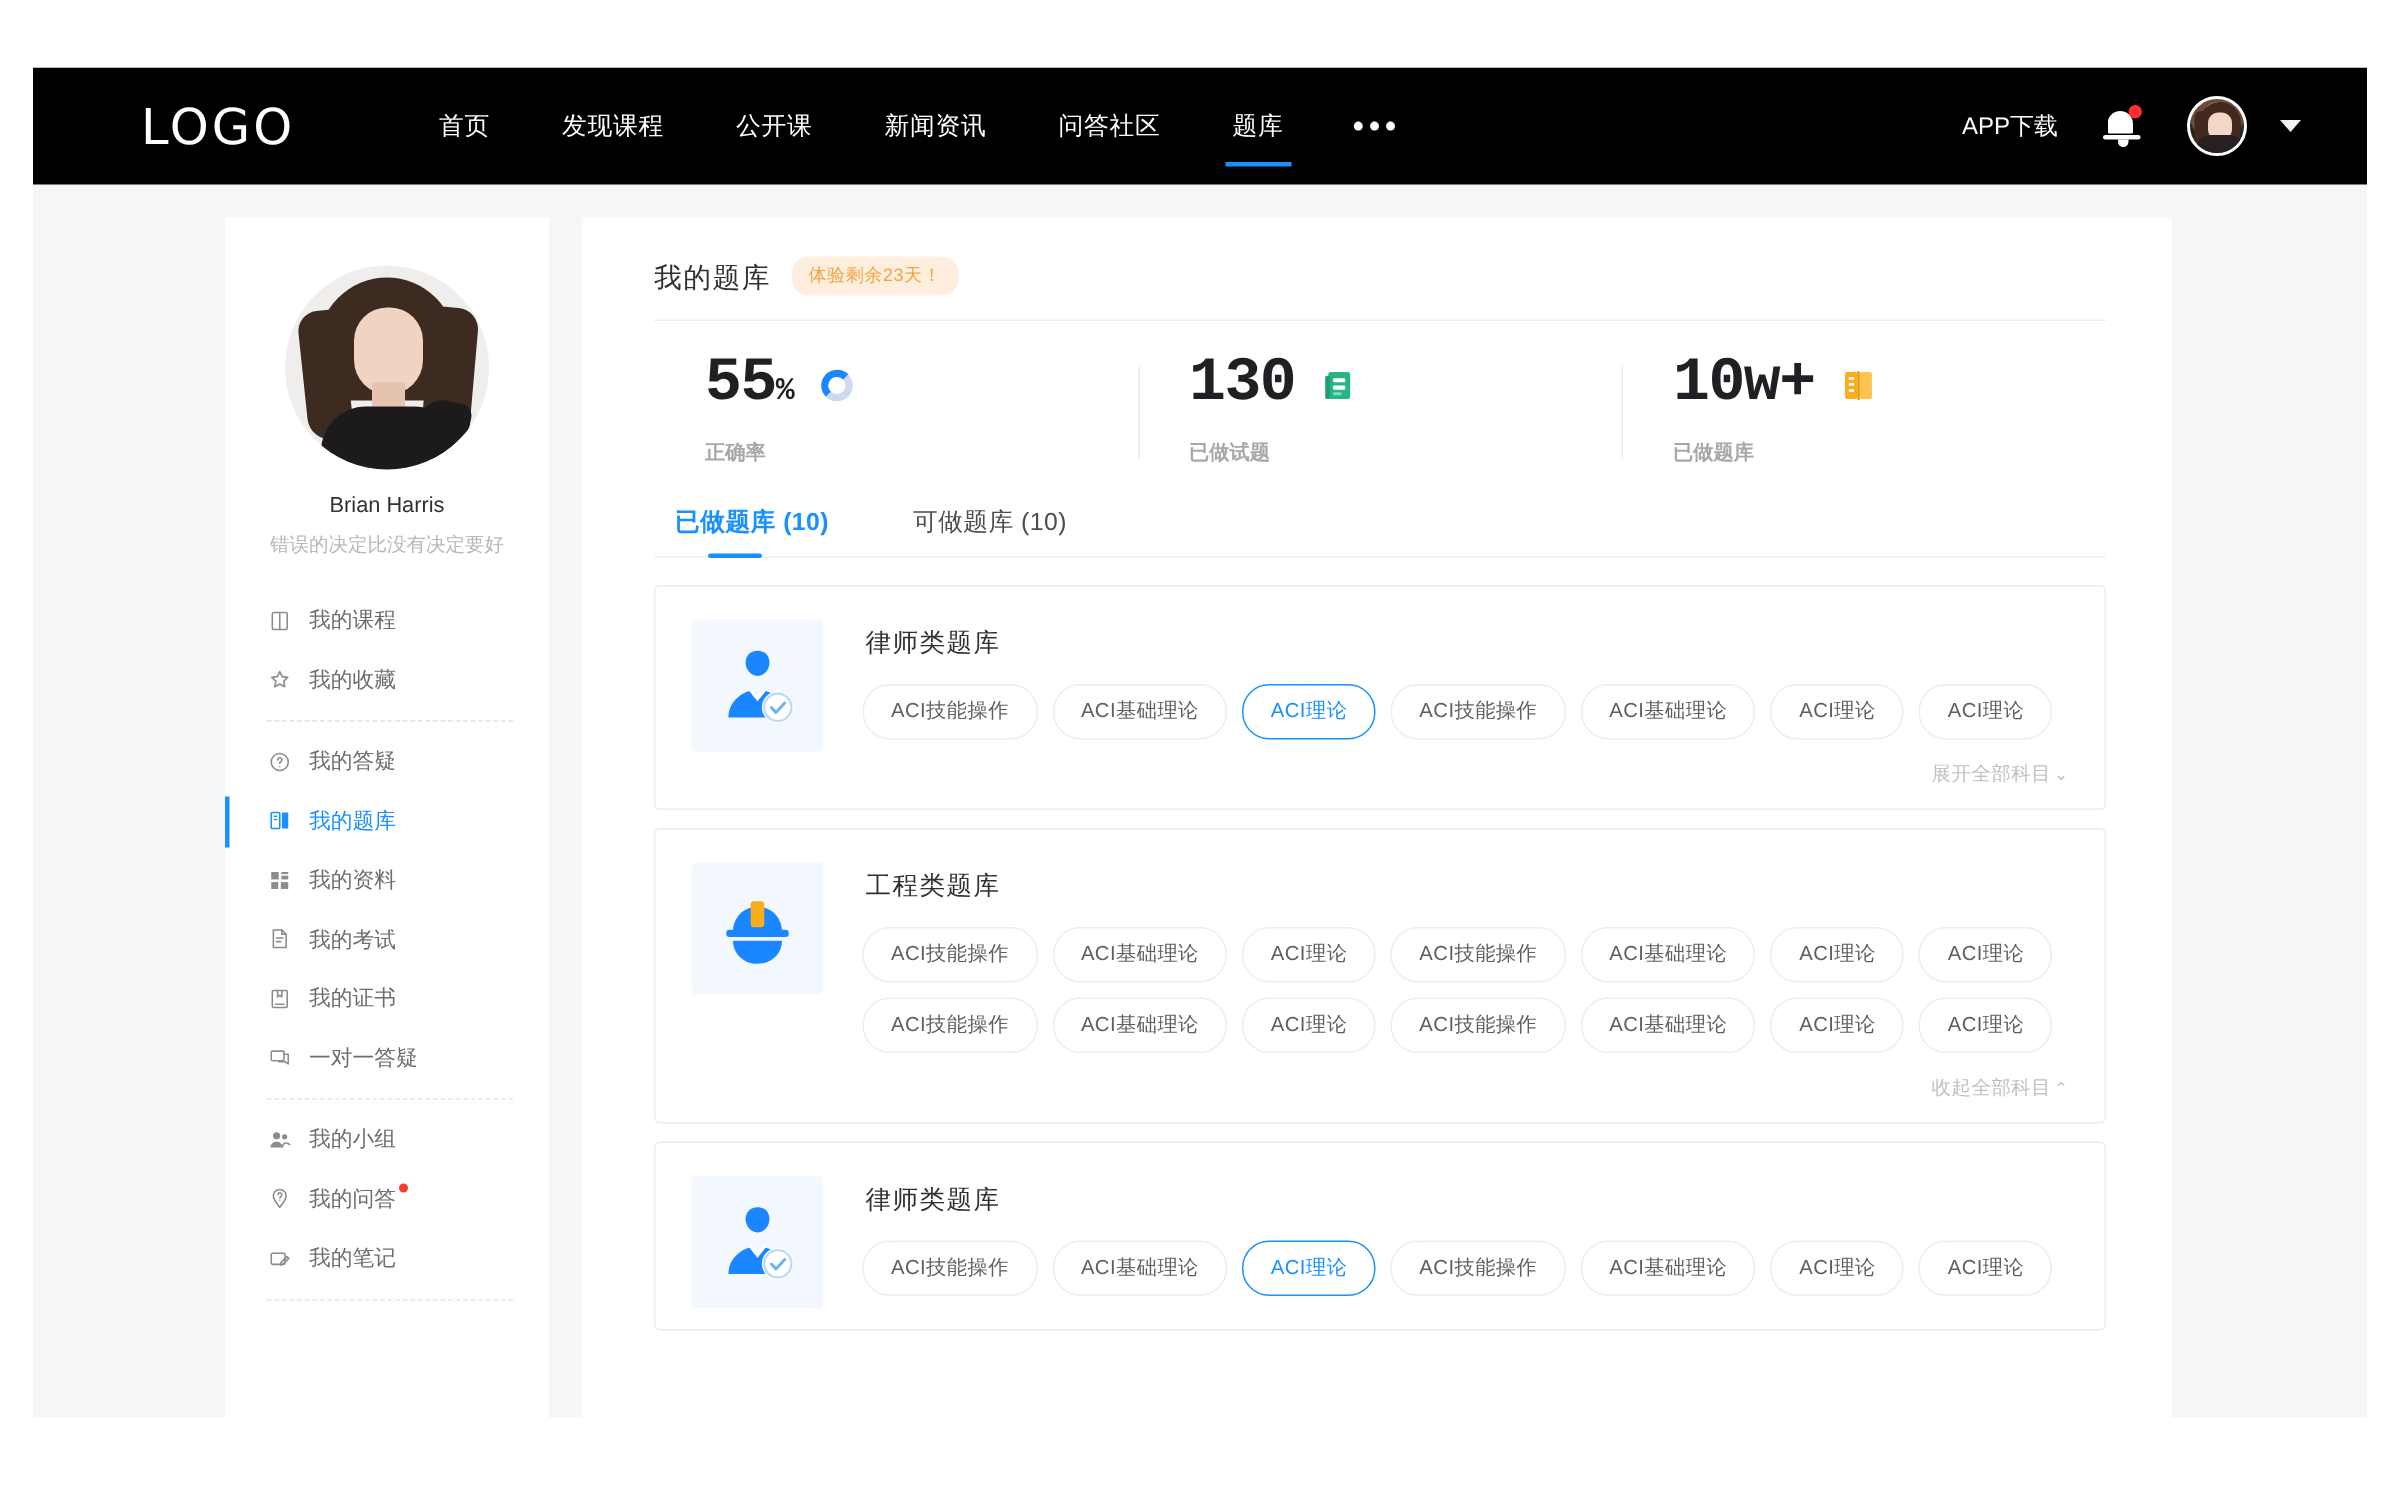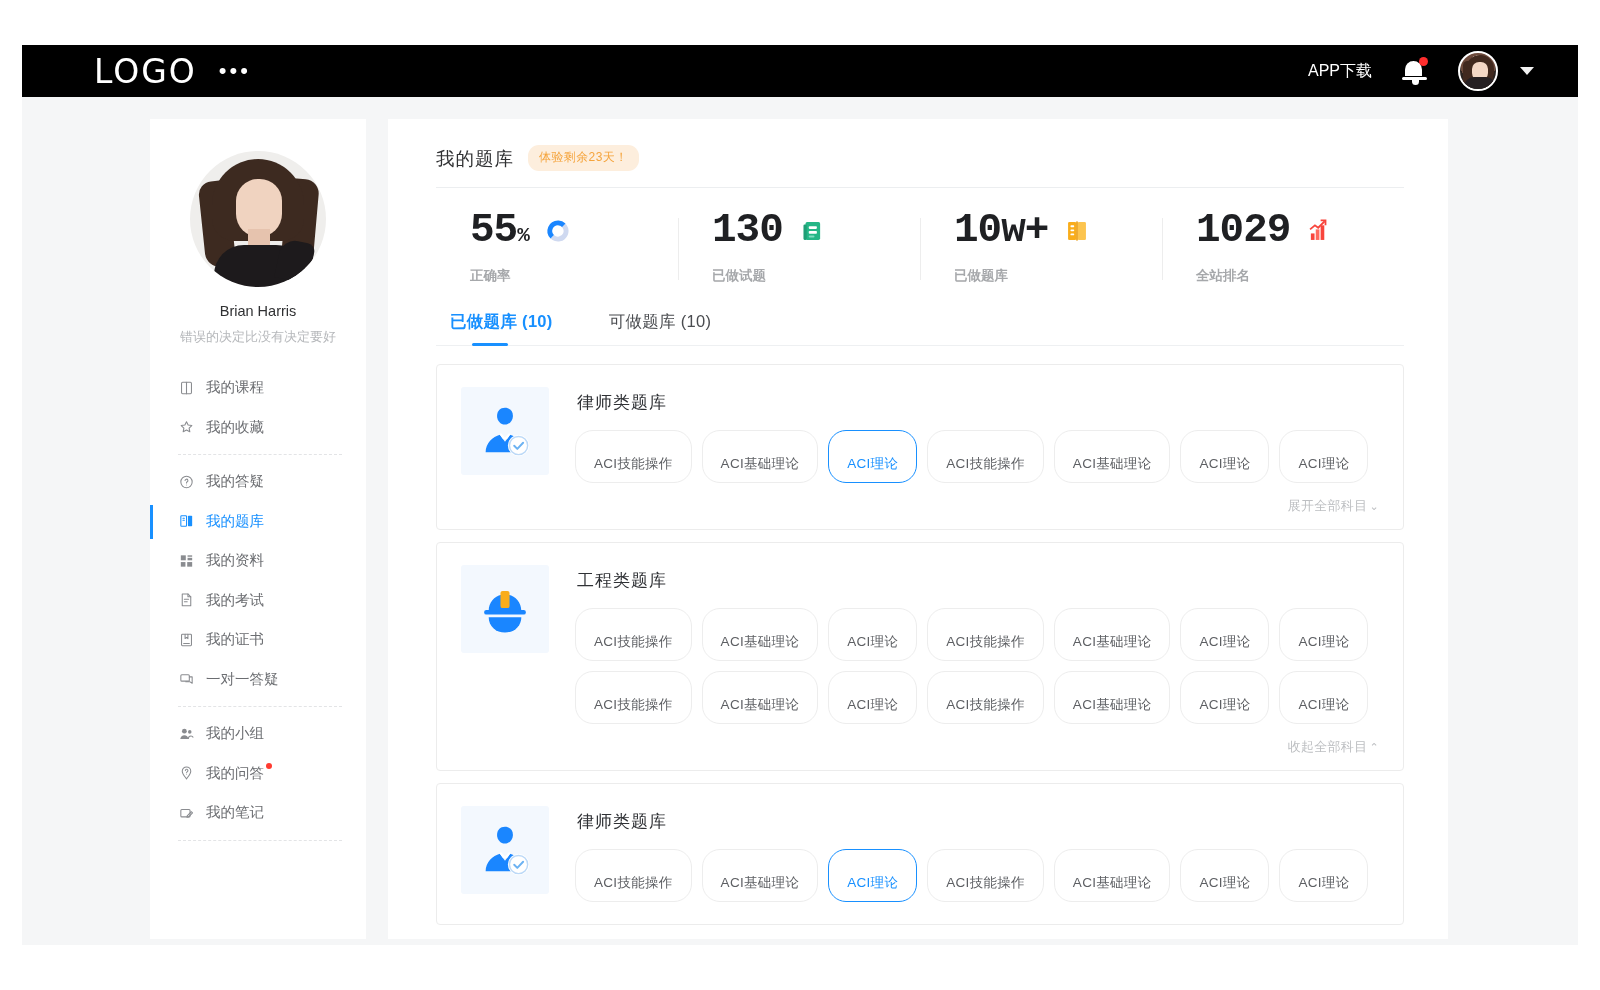--- a/index.html
+++ b/index.html
@@ -19,21 +19,21 @@
     position: absolute;
     left: 22px; top: 45px;
     width: 1556px; height: 900px;
     background: #f5f6f7;
     overflow: hidden;
   }
 
   
   .topnav {
     position: relative;
-    height: 52px;
+    height: 78px;
     background: #000000;
     display: flex;
     align-items: center;
     padding: 0 0 0 72px;
   }
   .logo {
     color: #ffffff;
     font-size: 33px;
     letter-spacing: 2px;
     font-weight: 400;
@@ -305,21 +305,21 @@
     letter-spacing: 1px;
     margin: 4px 0 16px 2px;
   }
   .tagrow { display: flex; flex-wrap: wrap; gap: 10px; margin-bottom: 10px; }
   .tag {
     border: 1px solid #ededed;
     border-radius: 18px;
     background: #fff;
     font-size: 13.5px;
     color: #5d5f63;
-    padding: 24px 18px 9px;
+    padding: 8px 18px 9px;
     cursor: pointer;
     white-space: nowrap;
     letter-spacing: .3px;
   }
   .tag.sel { border-color: #1890ff; color: #1890ff; }
   .qfoot {
     text-align: right;
     font-size: 13px; color: #bdbfc2;
     padding: 4px 2px 2px 0;
     cursor: pointer;
@@ -328,20 +328,28 @@
   .qfoot .cv { font-size: 11px; margin-left: 2px; display:inline-block; }
 </style>
 </head>
 <body>
 
 <div class="page">
   <div class="app">
 
     <div class="topnav">
       <div class="logo">LOGO</div>
+      <div class="navlinks" id="navlinks">
+          <div class="navlink">首页</div>
+          <div class="navlink">发现课程</div>
+          <div class="navlink">公开课</div>
+          <div class="navlink">新闻资讯</div>
+          <div class="navlink">问答社区</div>
+          <div class="navlink active">题库</div>
+        </div>
       <div class="navdots">•••</div>
       <div class="nav-right">
         <div class="appdl">APP下载</div>
         <div class="bell-wrap">
           <div class="bell"></div>
           <div class="bell-dot"></div>
         </div>
         <div class="avatar-nav">
           <div class="side1"></div>
             <div class="side2"></div>
@@ -528,35 +536,20 @@
                     <rect x="17" y="5" width="10" height="22" rx="1.6" fill="#fcc44e"></rect>
                     <rect x="8" y="9" width="4.5" height="2.3" rx=".8" fill="#fff"></rect>
                     <rect x="8" y="14" width="4.5" height="2.3" rx=".8" fill="#fff"></rect>
                     <rect x="8" y="19" width="4.5" height="2.3" rx=".8" fill="#fff"></rect>
                     <rect x="15" y="4" width="2" height="24" rx="1" fill="#e99a0c"></rect>
                   </svg>
                 </span>
               </div>
               <div class="stat-label">已做题库</div>
             </div>
-            <div class="stat">
-              <div class="stat-top">
-                <div class="stat-num"><span>1029</span></div>
-                <span>
-                  <svg class="ic" viewBox="0 0 32 32">
-                    <rect x="6" y="19" width="4.5" height="8" fill="#f8453c"></rect>
-                    <rect x="12" y="14" width="4.5" height="13" fill="#ff6a5e"></rect>
-                    <rect x="18" y="9" width="4.5" height="18" fill="#f8453c"></rect>
-                    <path d="M5 14l6-5 4 3 8-8" fill="none" stroke="#f8453c" stroke-width="2.2"></path>
-                    <path d="M18 3h6v6" fill="none" stroke="#f8453c" stroke-width="2.2"></path>
-                  </svg>
-                </span>
-              </div>
-              <div class="stat-label">全站排名</div>
-            </div>
           </div>
 
         <div class="tabs" id="tabs">
             <div class="tab active">已做题库 (10)</div>
             <div class="tab">可做题库 (10)</div>
           </div>
         <div class="tabs-rule"></div>
 
         <div class="cards" id="cards">
             <div class="qcard">

